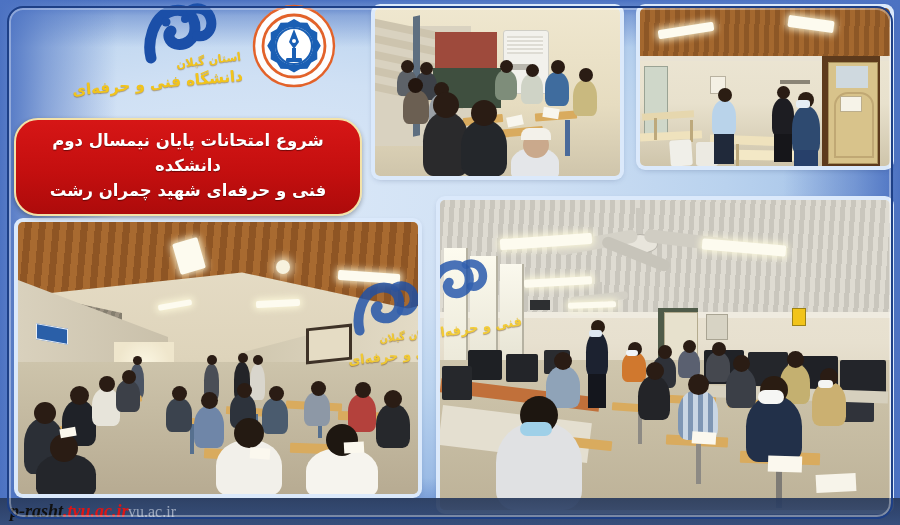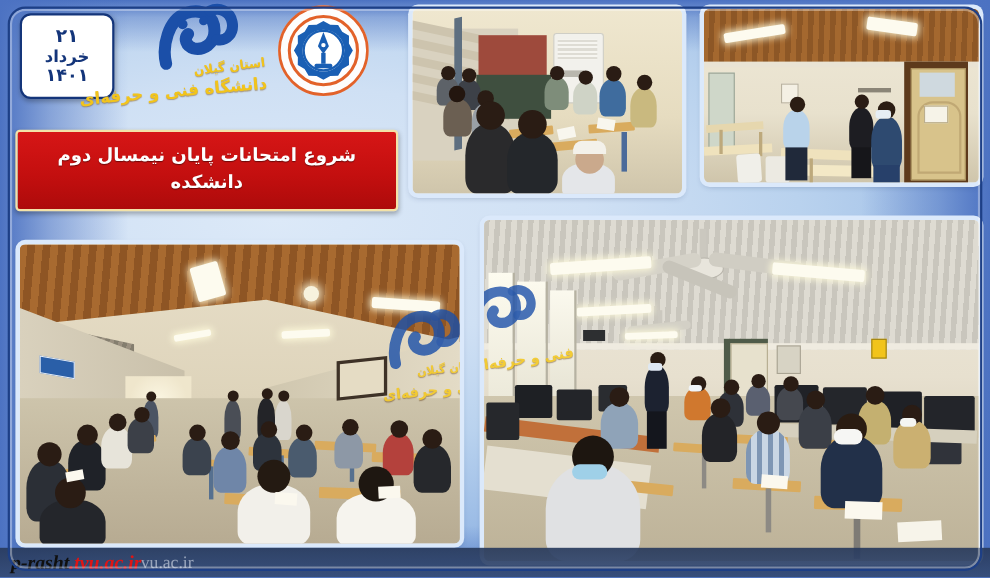--- a/index.html
+++ b/index.html
@@ -62,21 +62,21 @@
 
   
   .seal{
     position:absolute;left:252px;top:4px;width:84px;height:84px;z-index:12;
   }
 
   
   .headline{
     position:absolute;left:14px;top:118px;width:348px;
     background:linear-gradient(180deg,#d61616 0%,#c40f0f 55%,#ad0b0b 100%);
-    border:2px solid #f3e2a8;border-radius:4px;
+    border:2px solid #f3e2a8;border-radius:24px;
     padding:9px 14px 11px;box-sizing:border-box;z-index:12;
     box-shadow:0 2px 5px rgba(0,0,0,.3);
   }
   .headline-text{
     color:#ffffff;font-weight:bold;font-size:16.5px;line-height:1.5;
     text-align:center;direction:rtl;
     text-shadow:0 1px 1px rgba(0,0,0,.45);
   }
 
   
@@ -131,25 +131,20 @@
   .url-b{color:#e01414;}
   .url-ghost{position:absolute;left:128px;top:503px;z-index:19;direction:ltr;
     font-family:"Liberation Serif","DejaVu Serif",serif;font-size:16px;
     color:rgba(235,240,250,.55);white-space:nowrap;}
 </style>
 </head>
 <body>
 
 <div class="poster">
 
-  <div class="date-box">
-    <span class="date-day">۲۱</span>
-    <span class="date-month">خرداد</span>
-    <span class="date-year">۱۴۰۱</span>
-  </div>
 
   <div class="brand-logo">
     <svg class="brand-mark" viewBox="0 0 78 62">
       <path d="M12 56 C8 40 14 16 30 10 C44 5 56 12 56 26 C56 38 46 44 37 42 C30 40 28 33 32 29" fill="none" stroke="#1b4fa8" stroke-width="11" stroke-linecap="round"></path>
       <path d="M52 8 C60 4 70 8 72 18 C74 28 67 36 58 34" fill="none" stroke="#1b4fa8" stroke-width="10" stroke-linecap="round"></path>
       <circle cx="27" cy="20" r="4.5" fill="#1b4fa8"></circle>
       <circle cx="46" cy="17" r="4" fill="#1b4fa8"></circle>
     </svg>
     <div class="brand-line-1">استان گیلان</div>
     <div class="brand-line-2">دانشگاه فنی و حرفه‌ای</div>
@@ -166,20 +161,21 @@
     <circle cx="42" cy="42" r="19" fill="#ffffff"></circle>
     <circle cx="42" cy="42" r="18" fill="none" stroke="#1a5fb4" stroke-width="2.2"></circle>
     <path d="M42 25 L47 38 L42 45 L37 38 Z" fill="#1a5fb4"></path>
     <rect x="40" y="44" width="4" height="10" fill="#1a5fb4"></rect>
     <rect x="34" y="54" width="16" height="4" rx="1.4" fill="#1a5fb4"></rect>
     <circle cx="42" cy="37" r="2" fill="#ffffff"></circle>
   </svg>
 
   <div class="headline">
     <div class="headline-text">شروع امتحانات پایان نیمسال دوم دانشکده</div>
+    <div class="headline-text">فنی و حرفه‌ای شهید چمران رشت</div>
   </div>
 
   <div class="photo ph1">
     <div class="scene">
       <div style="position:absolute;inset:0;background:linear-gradient(180deg,#efe7cf 0%,#e6dcc0 58%,#cfc5ab 100%);"></div>
 
       <div style="position:absolute;left:0;top:18px;width:96px;height:120px;background:#d9d2c0;"></div>
       <div style="position:absolute;left:0;top:20px;width:88px;height:8px;background:#cdc4ae;transform:skewY(12deg);"></div>
       <div style="position:absolute;left:0;top:36px;width:88px;height:8px;background:#cdc4ae;transform:skewY(12deg);"></div>
       <div style="position:absolute;left:0;top:52px;width:88px;height:8px;background:#cdc4ae;transform:skewY(12deg);"></div>

